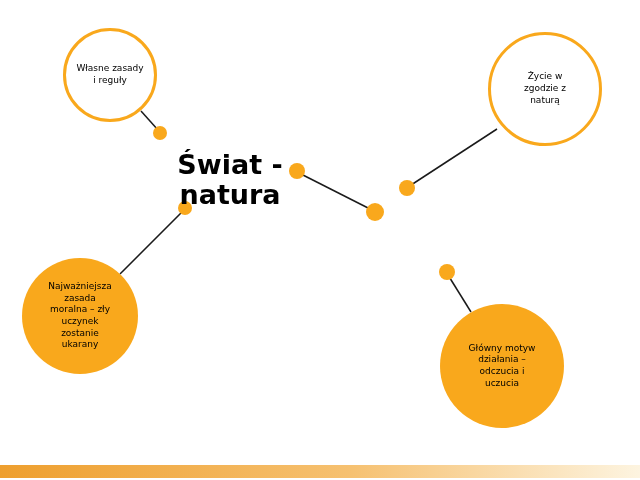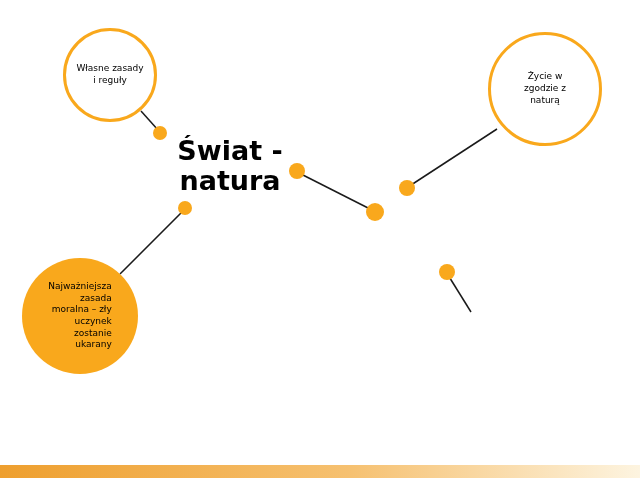--- a/index.html
+++ b/index.html
@@ -28,21 +28,21 @@
     box-sizing: border-box;
   }
   .node .lbl {
     white-space: pre-line;
     font-size: 9px;
     line-height: 1.3;
     color: #000;
     padding: 4px;
   }
   .outline { background: #ffffff; border: 3px solid var(--accent, #F9A81C); }
-  .filled  { background: var(--accent, #F9A81C); text-align: right; }
+  .filled  { background: var(--accent, #F9A81C); }
   .title {
     position: absolute;
     font-weight: 700;
     font-size: 27px;
     color: #000;
     text-align: center;
     white-space: pre-line;
     line-height: 1.12;
   }
   .bar {
@@ -91,20 +91,26 @@
 
   <div class="node filled" style="left:22px; top:258px; width:116px; height:116px;">
     <span class="lbl">Najważniejsza
 zasada
 moralna – zły
 uczynek
 zostanie
 ukarany</span>
   </div>
 
+  <div class="node filled" style="left:440px; top:304px; width:124px; height:124px;">
+    <span class="lbl">Główny motyw
+działania –
+odczucia i
+uczucia</span>
+  </div>
 
-  <div class="title" style="left:150px; top:136px; width:160px;">Świat -
+  <div class="title" style="left:150px; top:150px; width:160px;">Świat -
 natura</div>
 
 
   <div class="bar"></div>
 
 </div>
 
 </body></html>

